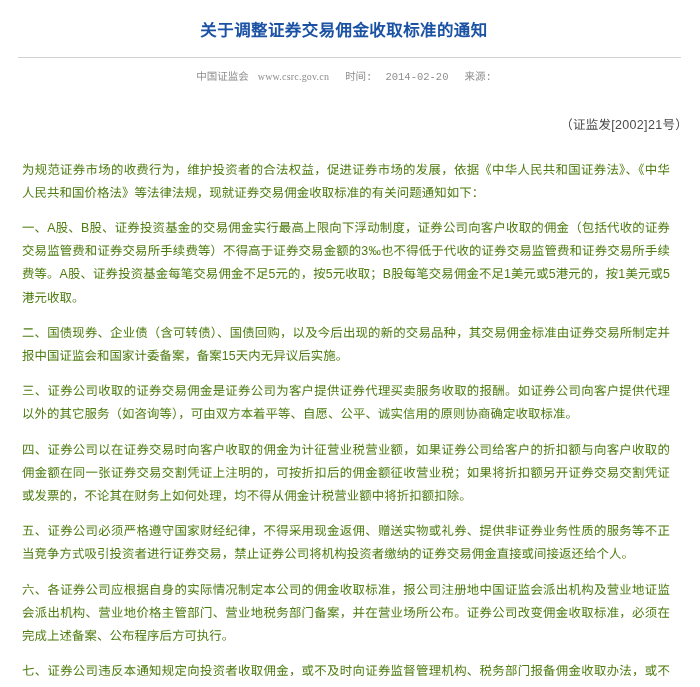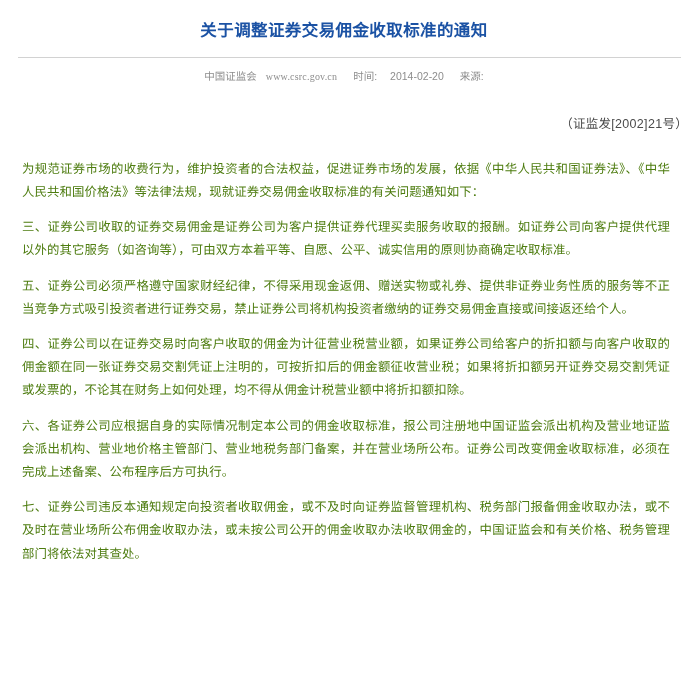--- a/index.html
+++ b/index.html
@@ -47,20 +47,21 @@
   .meta {
     text-align: center;
     padding: 10px 0 0 0;
     font-size: 10.5px;
     color: #8d8d8d;
     line-height: 1.6;
     white-space: nowrap;
   }
   .meta .meta-item {
     display: inline;
+    font-family: Liberation Mono, monospace;
   }
   .meta .meta-site {
     font-family: "Liberation Serif", "DejaVu Serif", serif;
     font-size: 10px;
     letter-spacing: 0.2px;
     margin-left: 9px;
   }
   .meta .meta-gap {
     display: inline-block;
     width: 16px;
@@ -106,21 +107,23 @@
   <hr class="divider">
 
   <div class="meta">
     <span class="meta-item">中国证监会</span><span class="meta-site">www.csrc.gov.cn</span><span class="meta-gap"></span><span class="meta-item">时间:</span><span class="meta-gap-sm"></span><span class="meta-item">2014-02-20</span><span class="meta-gap"></span><span class="meta-item">来源:</span>
   </div>
 
   <div class="doc-number">（证监发[2002]21号）</div>
 
   <div class="body-text">
     <p class="para">为规范证券市场的收费行为，维护投资者的合法权益，促进证券市场的发展，依据《中华人民共和国证券法》、《中华人民共和国价格法》等法律法规，现就证券交易佣金收取标准的有关问题通知如下：</p>
+    <p class="para">一、A股、B股、证券投资基金的交易佣金实行最高上限向下浮动制度，证券公司向客户收取的佣金（包括代收的证券交易监管费和证券交易所手续费等）不得高于证券交易金额的3‰也不得低于代收的证券交易监管费和证券交易所手续费等。A股、证券投资基金每笔交易佣金不足5元的，按5元收取；B股每笔交易佣金不足1美元或5港元的，按1美元或5港元收取。</p>
+    <p class="para">二、国债现券、企业债（含可转债）、国债回购，以及今后出现的新的交易品种，其交易佣金标准由证券交易所制定并报中国证监会和国家计委备案，备案15天内无异议后实施。</p>
     <p class="para">三、证券公司收取的证券交易佣金是证券公司为客户提供证券代理买卖服务收取的报酬。如证券公司向客户提供代理以外的其它服务（如咨询等），可由双方本着平等、自愿、公平、诚实信用的原则协商确定收取标准。</p>
+    <p class="para">四、证券公司以在证券交易时向客户收取的佣金为计征营业税营业额，如果证券公司给客户的折扣额与向客户收取的佣金额在同一张证券交易交割凭证上注明的，可按折扣后的佣金额征收营业税；如果将折扣额另开证券交易交割凭证或发票的，不论其在财务上如何处理，均不得从佣金计税营业额中将折扣额扣除。</p>
     <p class="para">五、证券公司必须严格遵守国家财经纪律，不得采用现金返佣、赠送实物或礼券、提供非证券业务性质的服务等不正当竞争方式吸引投资者进行证券交易，禁止证券公司将机构投资者缴纳的证券交易佣金直接或间接返还给个人。</p>
-    <p class="para">四、证券公司以在证券交易时向客户收取的佣金为计征营业税营业额，如果证券公司给客户的折扣额与向客户收取的佣金额在同一张证券交易交割凭证上注明的，可按折扣后的佣金额征收营业税；如果将折扣额另开证券交易交割凭证或发票的，不论其在财务上如何处理，均不得从佣金计税营业额中将折扣额扣除。</p>
     <p class="para">六、各证券公司应根据自身的实际情况制定本公司的佣金收取标准，报公司注册地中国证监会派出机构及营业地证监会派出机构、营业地价格主管部门、营业地税务部门备案，并在营业场所公布。证券公司改变佣金收取标准，必须在完成上述备案、公布程序后方可执行。</p>
     <p class="para">七、证券公司违反本通知规定向投资者收取佣金，或不及时向证券监督管理机构、税务部门报备佣金收取办法，或不及时在营业场所公布佣金收取办法，或未按公司公开的佣金收取办法收取佣金的，中国证监会和有关价格、税务管理部门将依法对其查处。</p>
 
   </div>
 
 </div>
 
 </body></html>

